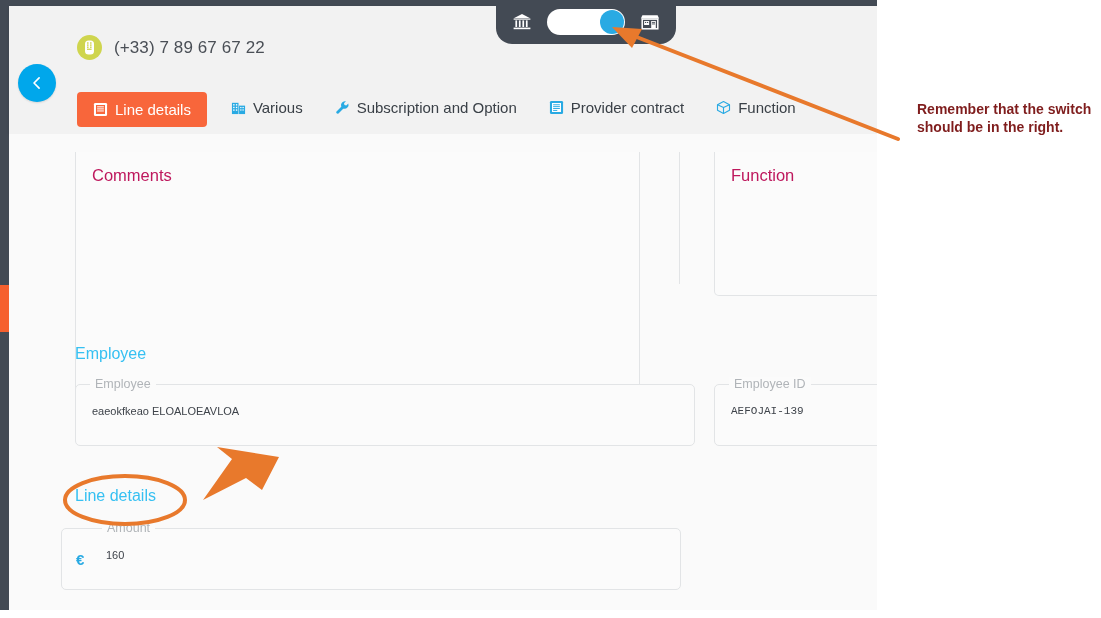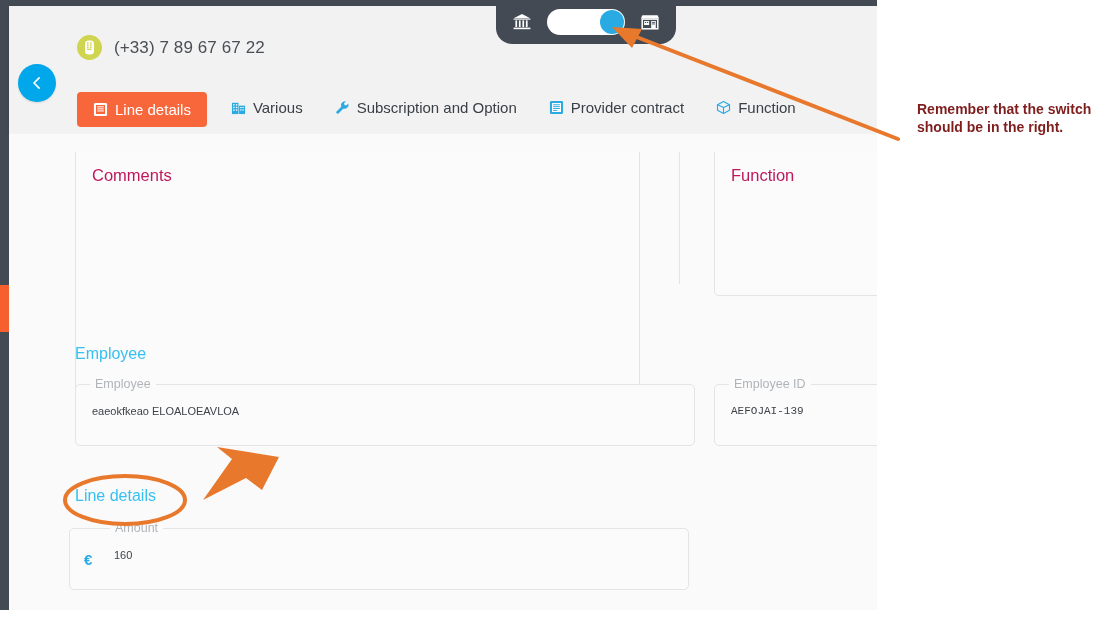--- a/index.html
+++ b/index.html
@@ -248,21 +248,21 @@
     height: 62px;
   }
   #employee-id-box {
     left: 705px;
     top: 250px;
     width: 300px;
     height: 62px;
     text-align: right;
   }
   #amount-box {
-    left: 60px;
+    left: 52px;
     top: 394px;
     width: 620px;
     height: 62px;
   }
   .euro-sign {
     position: absolute;
     left: 14px;
     top: 22px;
     font-size: 15px;
     font-weight: bold;

